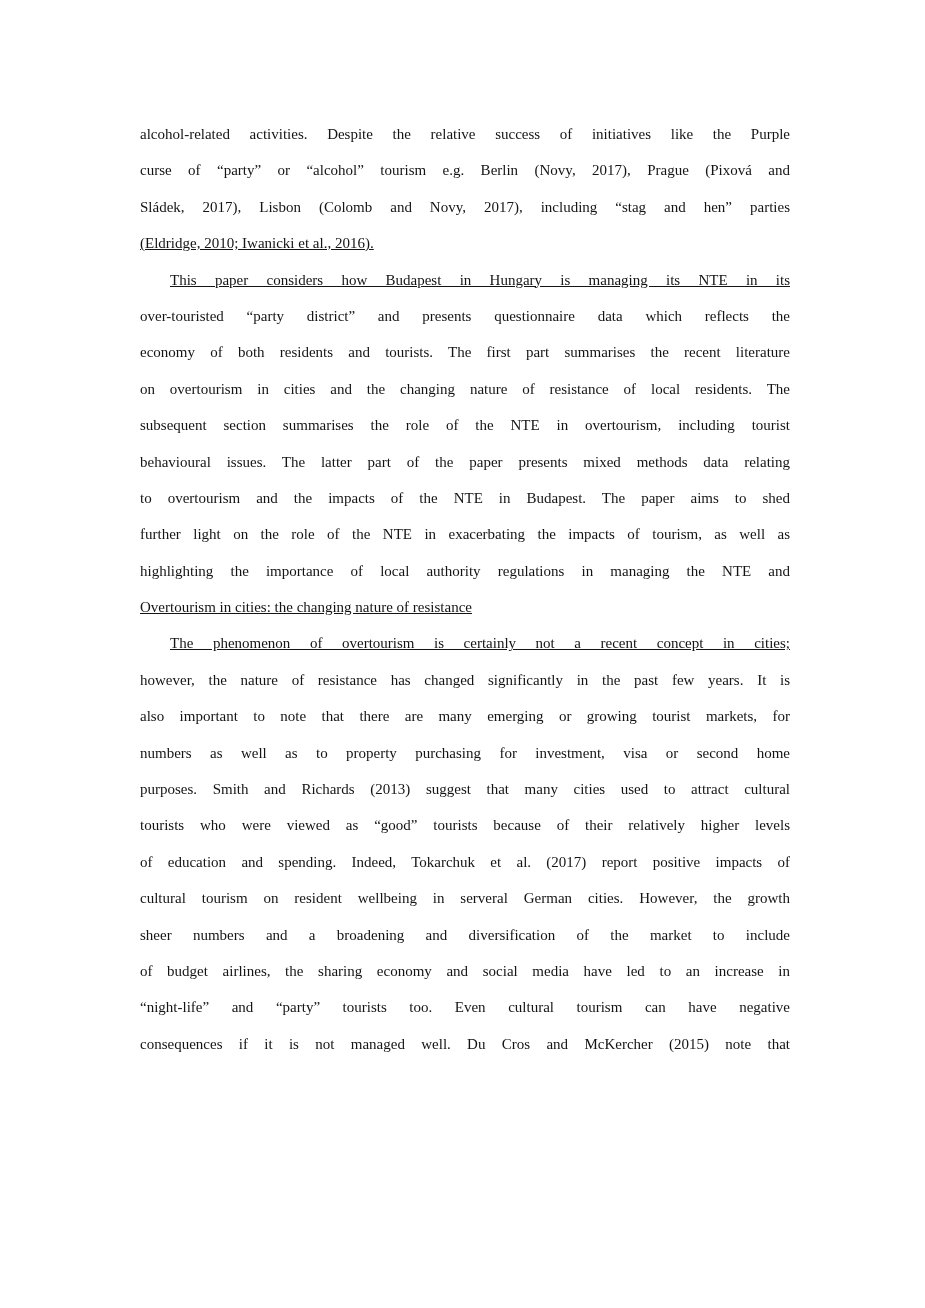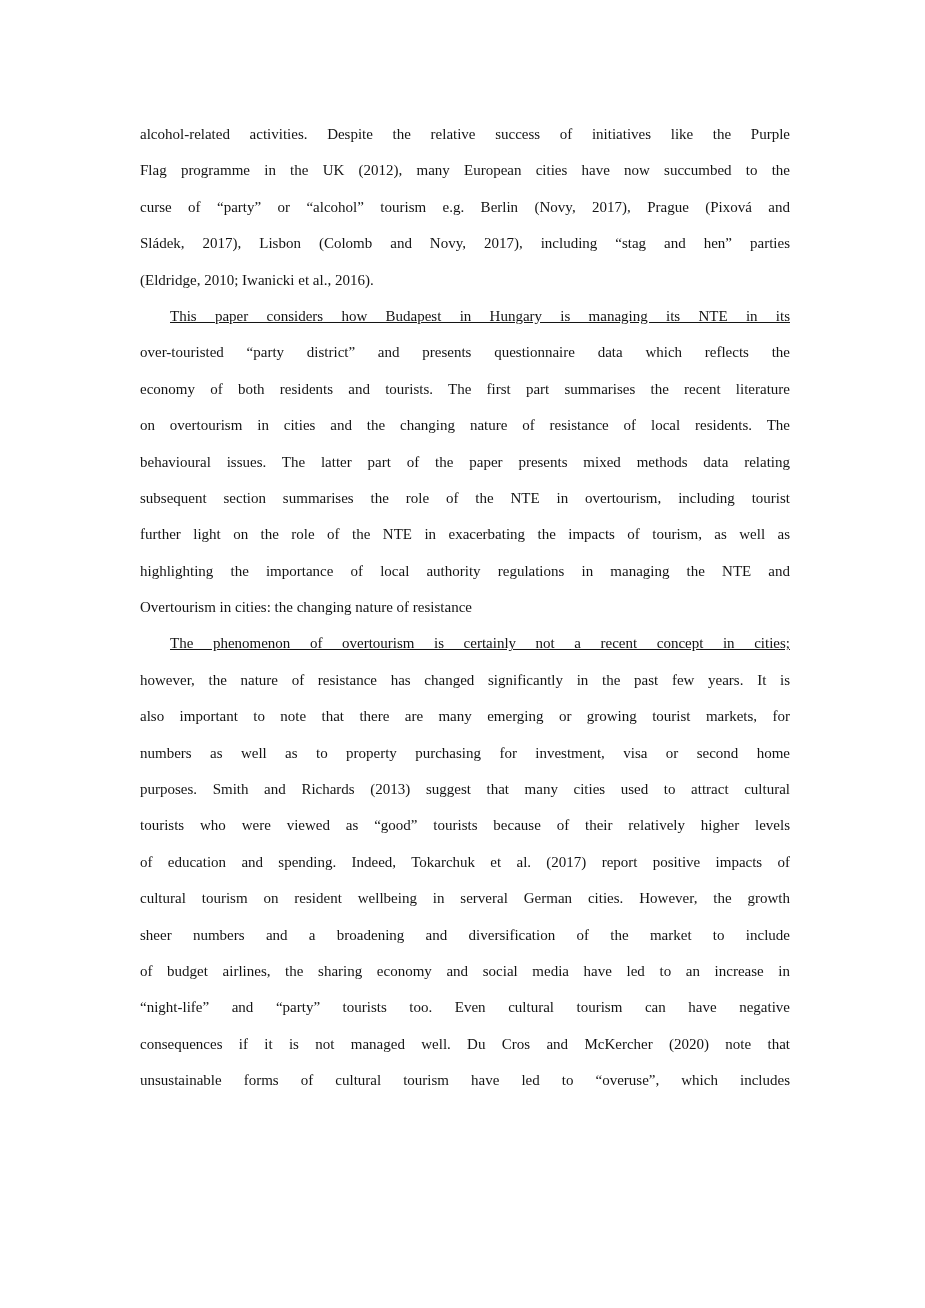--- a/index.html
+++ b/index.html
@@ -27,52 +27,52 @@
     line-height: 36.4px;
     height: 36.4px;
     text-align: justify;
     text-align-last: justify;
     white-space: normal;
     overflow: hidden;
   }
   .line.align-left {
     text-align: center;
     text-align-last: left;
+    text-decoration: underline;
   }
   .line.indent {
     text-indent: 30px;
     text-decoration: underline;
   }
 </style>
 </head>
 <body>
 
 <div class="page">
   <div class="content">
       <div class="line">alcohol-related activities. Despite the relative success of initiatives like the Purple</div>
-      <div class="line">Flag programme in the UK (2012), many European cities have now succumbed to the</div>
       <div class="line">curse of “party” or “alcohol” tourism e.g. Berlin (Novy, 2017), Prague (Pixová and</div>
       <div class="line">Sládek, 2017), Lisbon (Colomb and Novy, 2017), including “stag and hen” parties</div>
       <div class="line align-left">(Eldridge, 2010; Iwanicki et al., 2016).</div>
       <div class="line indent">This paper considers how Budapest in Hungary is managing its NTE in its</div>
       <div class="line">over-touristed “party district” and presents questionnaire data which reflects the</div>
       <div class="line">economy of both residents and tourists. The first part summarises the recent literature</div>
       <div class="line">on overtourism in cities and the changing nature of resistance of local residents. The</div>
+      <div class="line">subsequent section summarises the role of the NTE in overtourism, including tourist</div>
       <div class="line">behavioural issues. The latter part of the paper presents mixed methods data relating</div>
-      <div class="line">subsequent section summarises the role of the NTE in overtourism, including tourist</div>
+      <div class="line">to overtourism and the impacts of the NTE in Budapest. The paper aims to shed</div>
       <div class="line">further light on the role of the NTE in exacerbating the impacts of tourism, as well as</div>
       <div class="line">highlighting the importance of local authority regulations in managing the NTE and</div>
       <div class="line align-left">Overtourism in cities: the changing nature of resistance</div>
       <div class="line indent">The phenomenon of overtourism is certainly not a recent concept in cities;</div>
       <div class="line">however, the nature of resistance has changed significantly in the past few years. It is</div>
       <div class="line">also important to note that there are many emerging or growing tourist markets, for</div>
       <div class="line">numbers as well as to property purchasing for investment, visa or second home</div>
       <div class="line">purposes. Smith and Richards (2013) suggest that many cities used to attract cultural</div>
       <div class="line">tourists who were viewed as “good” tourists because of their relatively higher levels</div>
       <div class="line">of education and spending. Indeed, Tokarchuk et al. (2017) report positive impacts of</div>
       <div class="line">cultural tourism on resident wellbeing in serveral German cities. However, the growth</div>
       <div class="line">sheer numbers and a broadening and diversification of the market to include</div>
       <div class="line">of budget airlines, the sharing economy and social media have led to an increase in</div>
       <div class="line">“night-life” and “party” tourists too. Even cultural tourism can have negative</div>
-      <div class="line">consequences if it is not managed well. Du Cros and McKercher (2020) note that</div>
-      <div class="line">unsustainable forms of cultural tourism have led to “overuse”, which includes</div>
+      <div class="line">consequences if it is not managed well. Du Cros and McKercher (2015) note that</div>
     </div>
 </div>
 
 </body></html>

